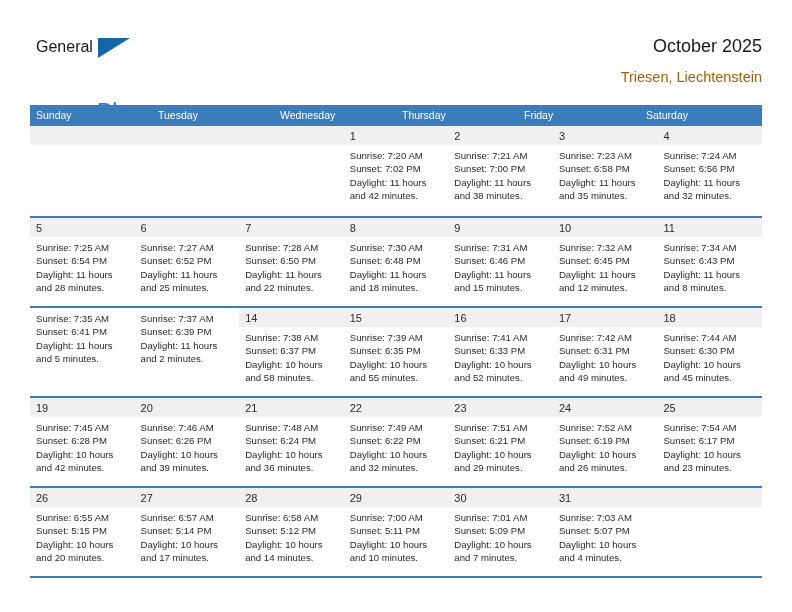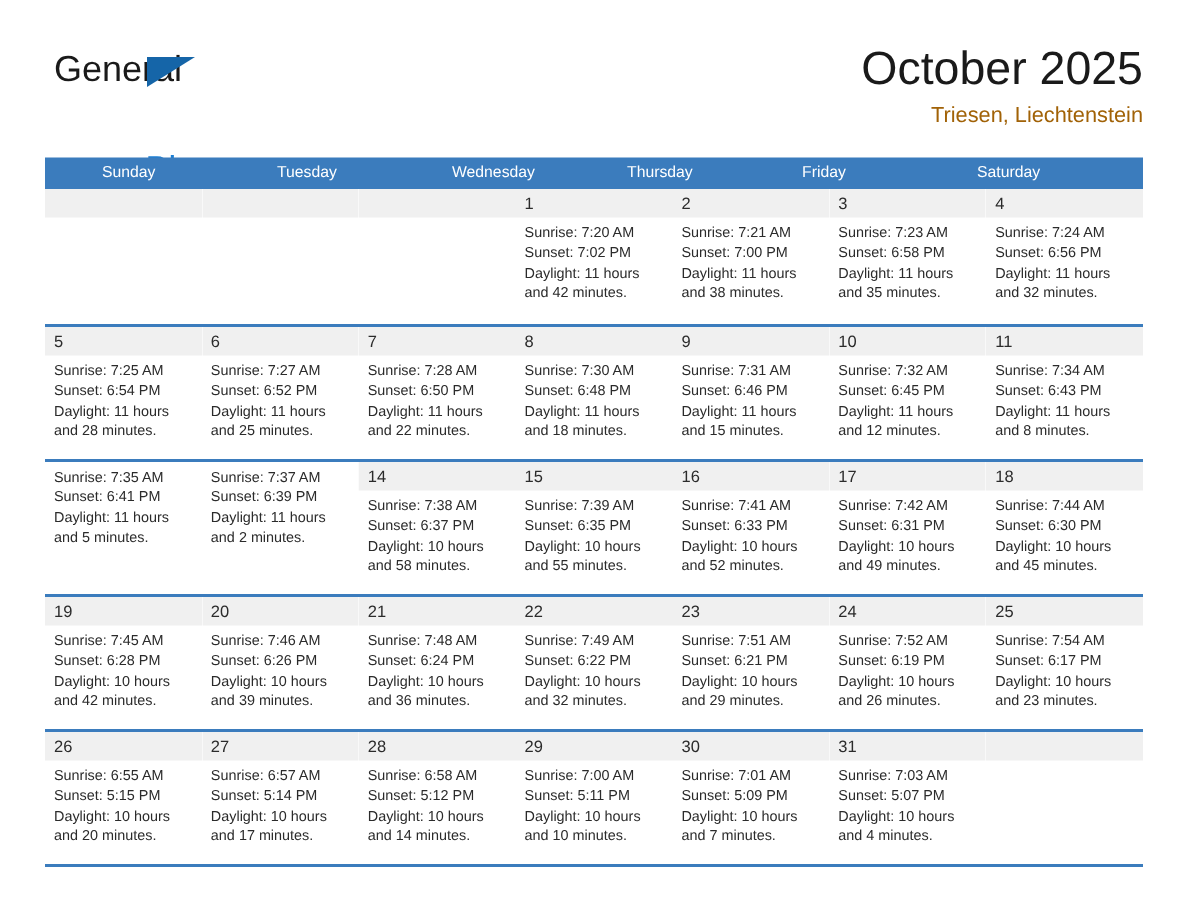--- a/index.html
+++ b/index.html
@@ -28,21 +28,21 @@
     position: absolute;
     left: 6px;
     top: 4px;
     width: 150px;
     height: 56px;
   }
   .logo-general {
     position: absolute;
     left: 0;
     top: 0;
-    font-size: 24px;
+    font-size: 16px;
     color: #1a1a1a;
     letter-spacing: 0px;
     line-height: 26px;
     text-align: center;
   }
   .logo-tri {
     position: absolute;
     left: 62px;
     top: 4px;
     width: 0;
@@ -59,21 +59,21 @@
     line-height: 27px;
     margin-top: 41px;
   }
   .title-block {
     position: absolute;
     right: 0;
     top: 0;
     text-align: right;
   }
   .cal-title {
-    font-size: 31px;
+    font-size: 18px;
     color: #1a1a1a;
     line-height: 32px;
     font-weight: normal;
   }
   .cal-subtitle {
     font-size: 14.5px;
     color: #a16207;
     line-height: 22px;
     margin-top: 4px;
   }
@@ -82,21 +82,20 @@
   .calendar {
     position: absolute;
     left: 30px;
     top: 105px;
     width: 732px;
   }
   .weekdays {
     display: flex;
     background: #3b7cbd;
     height: 21px;
-    padding-left: 32px;
   }
   .weekday {
     flex: 1 1 0;
     color: #ffffff;
     font-size: 10.5px;
     line-height: 21px;
     padding-left: 6px;
     overflow: hidden;
     white-space: nowrap;
   }

